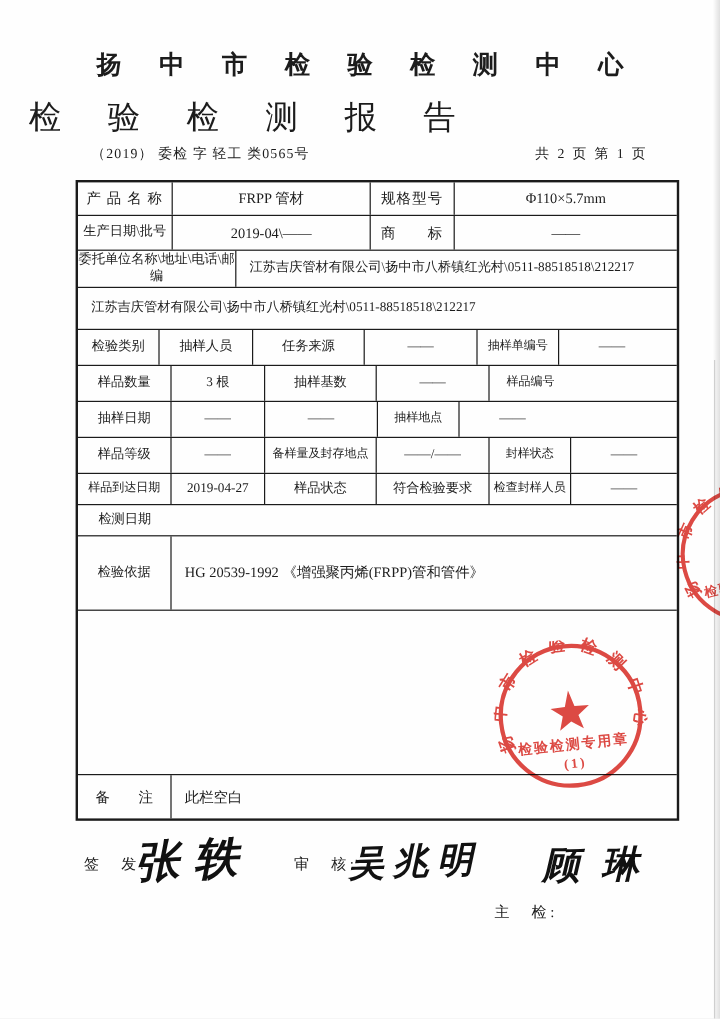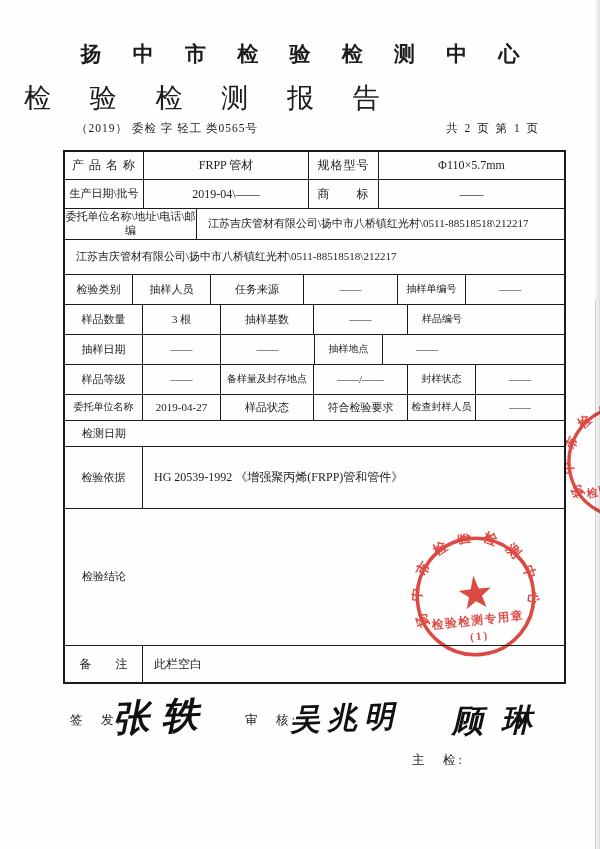--- a/index.html
+++ b/index.html
@@ -116,36 +116,35 @@
     </div>
     <div class="tr" style="height:30px">
       <div class="td sm" style="width:78px">样品等级</div>
       <div class="td sm" style="width:78px">——</div>
       <div class="td xs" style="width:93px">备样量及封存地点</div>
       <div class="td sm" style="width:94px">——/——</div>
       <div class="td xs" style="width:68px">封样状态</div>
       <div class="td sm" style="width:88px">——</div>
     </div>
     <div class="tr" style="height:26px">
-      <div class="td xs" style="width:78px">委托单位名称</div>
+      <div class="td xs" style="width:78px">样品到达日期</div>
       <div class="td sm" style="width:78px">2019-04-27</div>
       <div class="td sm" style="width:93px">样品状态</div>
       <div class="td sm" style="width:94px">符合检验要求</div>
       <div class="td xs" style="width:68px">检查封样人员</div>
       <div class="td sm" style="width:88px">——</div>
     </div>
     <div class="tr" style="height:26px">
       <div class="td sm" style="width:78px">检测日期</div>
     </div>
     <div class="tr" style="height:62px">
       <div class="td sm" style="width:78px">检验依据</div>
       <div class="td left" style="width:421px">HG 20539-1992 《增强聚丙烯(FRPP)管和管件》</div>
     </div>
     <div class="tr" style="height:137px">
-      <div class="td sm" style="width:78px">检验结论</div>
     </div>
     <div class="tr" style="height:36px">
       <div class="td" style="width:78px">备　　注</div>
       <div class="td left" style="width:421px">此栏空白</div>
     </div>
   </div>
 
   <svg class="stamp stamp-main" viewBox="0 0 120 120">
     <defs>
         <path id="arc1" d="M 13.5,80 A 51,51 0 1 1 106.5,80" fill="none"></path>

